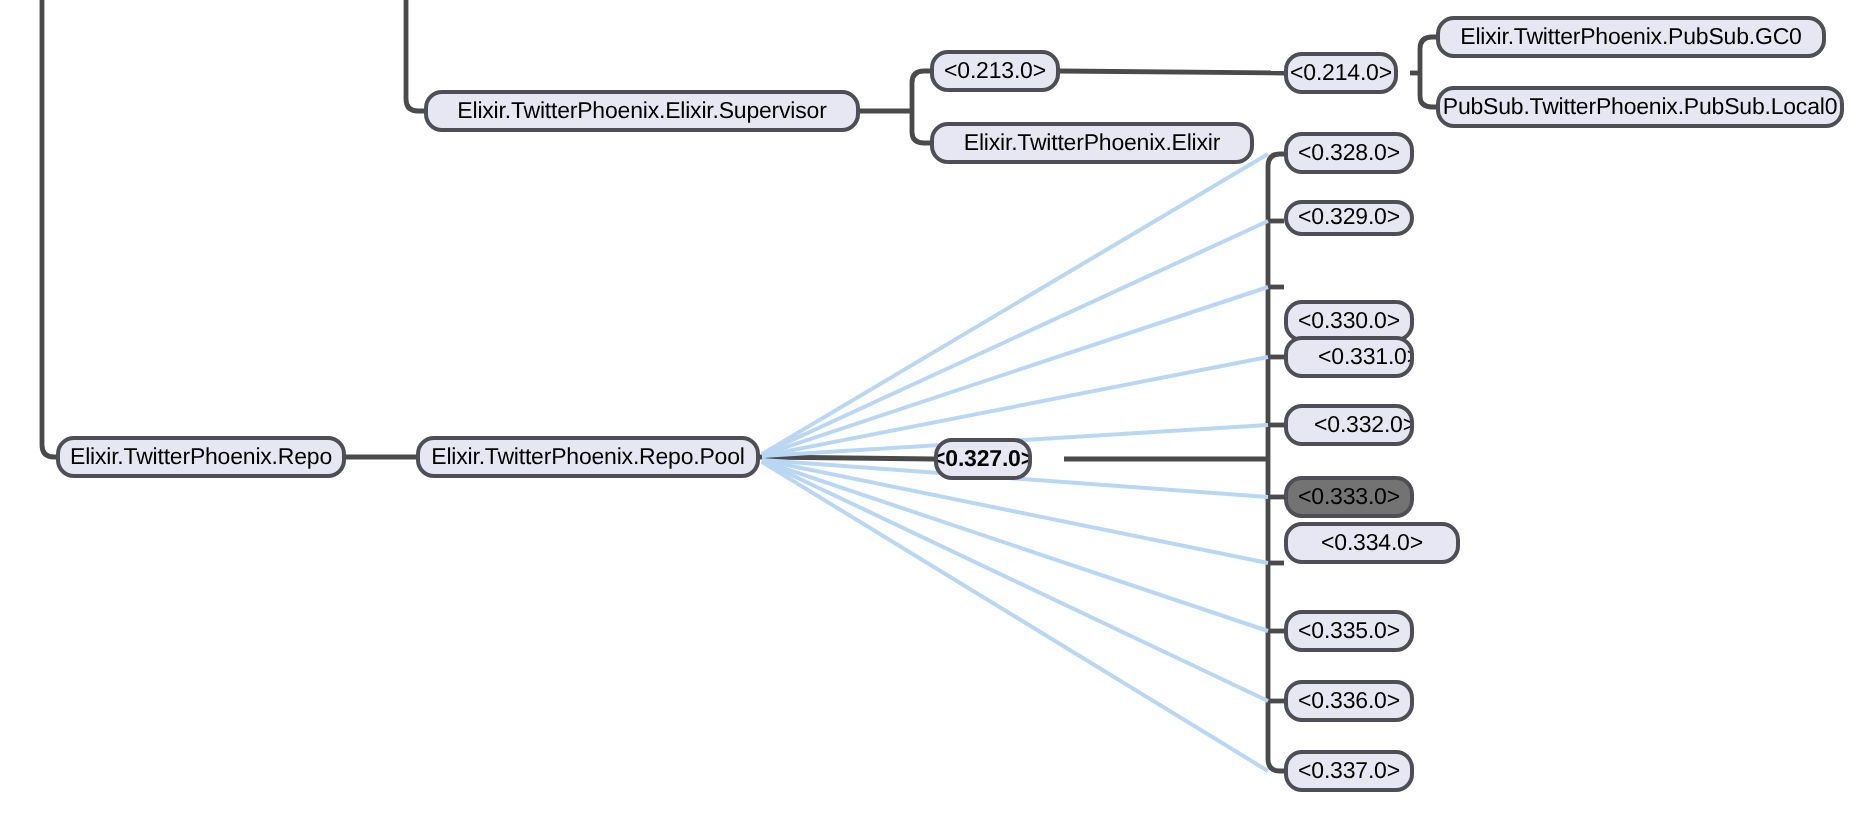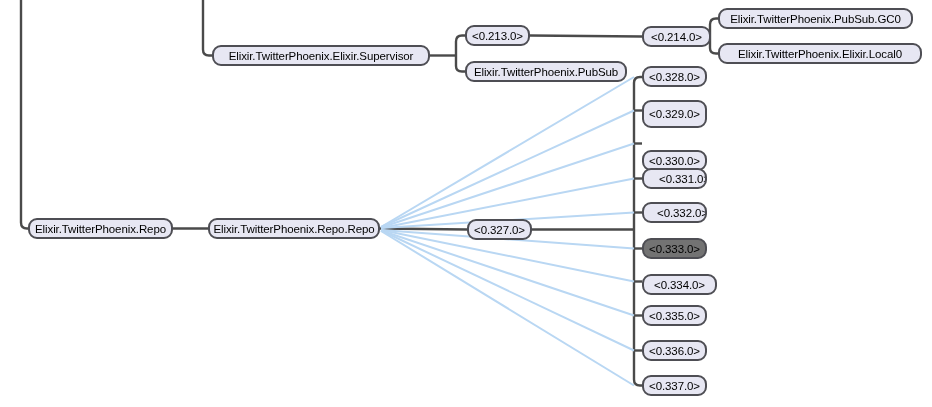--- a/index.html
+++ b/index.html
@@ -73,31 +73,31 @@
       <path d="M 381 228 L 634 212.5" stroke="#b9d7f3" stroke-width="2" stroke-linecap="butt"></path>
       <path d="M 381 230 L 634 248.5" stroke="#b9d7f3" stroke-width="2" stroke-linecap="butt"></path>
       <path d="M 381 230 L 634 281.5" stroke="#b9d7f3" stroke-width="2" stroke-linecap="butt"></path>
       <path d="M 381 230.5 L 634 315.5" stroke="#b9d7f3" stroke-width="2" stroke-linecap="butt"></path>
       <path d="M 381 230.5 L 634 350.5" stroke="#b9d7f3" stroke-width="2" stroke-linecap="butt"></path>
       <path d="M 381 231 L 634 385.5" stroke="#b9d7f3" stroke-width="2" stroke-linecap="butt"></path>
     </svg>
   <div id="nodes-layer">
       <div class="node" style="left: 212px; top: 45px; width: 218px; height: 21px; background: rgb(231, 231, 243); border-color: rgb(78, 78, 84); color: rgb(0, 0, 0);">Elixir.TwitterPhoenix.Elixir.Supervisor</div>
       <div class="node" style="left: 465px; top: 25px; width: 65px; height: 21px; background: rgb(231, 231, 243); border-color: rgb(78, 78, 84); color: rgb(0, 0, 0);">&lt;0.213.0&gt;</div>
-      <div class="node" style="left: 465px; top: 61px; width: 162px; height: 21px; background: rgb(231, 231, 243); border-color: rgb(78, 78, 84); color: rgb(0, 0, 0);">Elixir.TwitterPhoenix.PubSub</div>
-      <div class="node" style="left: 642px; top: 26px; width: 69px; height: 21px; background: rgb(231, 231, 243); border-color: rgb(78, 78, 84); color: rgb(0, 0, 0);">&lt;0.214.0&gt;</div>
+      <div class="node" style="left: 465px; top: 61px; width: 162px; height: 21px; background: rgb(231, 231, 243); border-color: rgb(78, 78, 84); color: rgb(0, 0, 0);">Elixir.TwitterPhoenix.Elixir</div>
+      <div class="node" style="left: 642px; top: 26px; width: 57px; height: 21px; background: rgb(231, 231, 243); border-color: rgb(78, 78, 84); color: rgb(0, 0, 0);">&lt;0.214.0&gt;</div>
       <div class="node" style="left: 718px; top: 8px; width: 195px; height: 21px; background: rgb(231, 231, 243); border-color: rgb(78, 78, 84); color: rgb(0, 0, 0);">Elixir.TwitterPhoenix.PubSub.GC0</div>
-      <div class="node" style="left: 718px; top: 43px; width: 204px; height: 21px; background: rgb(231, 231, 243); border-color: rgb(78, 78, 84); color: rgb(0, 0, 0);">Elixir.TwitterPhoenix.Elixir.Local0</div>
+      <div class="node" style="left: 718px; top: 43px; width: 204px; height: 21px; background: rgb(231, 231, 243); border-color: rgb(78, 78, 84); color: rgb(0, 0, 0);">PubSub.TwitterPhoenix.PubSub.Local0</div>
       <div class="node" style="left: 28px; top: 218px; width: 145px; height: 21px; background: rgb(231, 231, 243); border-color: rgb(78, 78, 84); color: rgb(0, 0, 0);">Elixir.TwitterPhoenix.Repo</div>
-      <div class="node" style="left: 208px; top: 218px; width: 172px; height: 21px; background: rgb(231, 231, 243); border-color: rgb(78, 78, 84); color: rgb(0, 0, 0);">Elixir.TwitterPhoenix.Repo.Repo</div>
-      <div class="node" style="left: 467px; top: 219px; width: 65px; height: 21px; background: rgb(231, 231, 243); border-color: rgb(78, 78, 84); color: rgb(0, 0, 0);">&lt;0.327.0&gt;</div>
+      <div class="node" style="left: 208px; top: 218px; width: 172px; height: 21px; background: rgb(231, 231, 243); border-color: rgb(78, 78, 84); color: rgb(0, 0, 0);">Elixir.TwitterPhoenix.Repo.Pool</div>
+      <div class="node" style="left: 467px; top: 219px; width: 49px; height: 21px; background: rgb(231, 231, 243); border-color: rgb(78, 78, 84); color: rgb(0, 0, 0); font-weight: bold;">&lt;0.327.0&gt;</div>
       <div class="node" style="left: 642px; top: 66px; width: 65px; height: 21px; background: rgb(231, 231, 243); border-color: rgb(78, 78, 84); color: rgb(0, 0, 0);">&lt;0.328.0&gt;</div>
-      <div class="node" style="left: 642px; top: 100px; width: 65px; height: 28px; background: rgb(231, 231, 243); border-color: rgb(78, 78, 84); color: rgb(0, 0, 0);">&lt;0.329.0&gt;</div>
+      <div class="node" style="left: 642px; top: 100px; width: 65px; height: 18px; background: rgb(231, 231, 243); border-color: rgb(78, 78, 84); color: rgb(0, 0, 0);">&lt;0.329.0&gt;</div>
       <div class="node" style="left: 642px; top: 150px; width: 65px; height: 21px; background: rgb(231, 231, 243); border-color: rgb(78, 78, 84); color: rgb(0, 0, 0);">&lt;0.330.0&gt;</div>
       <div class="node" style="left: 642px; top: 168px; width: 65px; height: 21px; background: rgb(231, 231, 243); border-color: rgb(78, 78, 84); color: rgb(0, 0, 0); padding-left: 20px;">&lt;0.331.0&gt;</div>
       <div class="node" style="left: 642px; top: 202px; width: 65px; height: 21px; background: rgb(231, 231, 243); border-color: rgb(78, 78, 84); color: rgb(0, 0, 0); padding-left: 16px;">&lt;0.332.0&gt;</div>
       <div class="node" style="left: 642px; top: 238px; width: 65px; height: 21px; background: #737373; border-color: rgb(78, 78, 84); color: rgb(0, 0, 0);">&lt;0.333.0&gt;</div>
-      <div class="node" style="left: 642px; top: 274px; width: 75px; height: 21px; background: rgb(231, 231, 243); border-color: rgb(78, 78, 84); color: rgb(0, 0, 0);">&lt;0.334.0&gt;</div>
+      <div class="node" style="left: 642px; top: 261px; width: 88px; height: 21px; background: rgb(231, 231, 243); border-color: rgb(78, 78, 84); color: rgb(0, 0, 0);">&lt;0.334.0&gt;</div>
       <div class="node" style="left: 642px; top: 305px; width: 65px; height: 21px; background: rgb(231, 231, 243); border-color: rgb(78, 78, 84); color: rgb(0, 0, 0);">&lt;0.335.0&gt;</div>
       <div class="node" style="left: 642px; top: 340px; width: 65px; height: 21px; background: rgb(231, 231, 243); border-color: rgb(78, 78, 84); color: rgb(0, 0, 0);">&lt;0.336.0&gt;</div>
       <div class="node" style="left: 642px; top: 375px; width: 65px; height: 21px; background: rgb(231, 231, 243); border-color: rgb(78, 78, 84); color: rgb(0, 0, 0);">&lt;0.337.0&gt;</div>
     </div>
 </div>
 
 </body></html>

